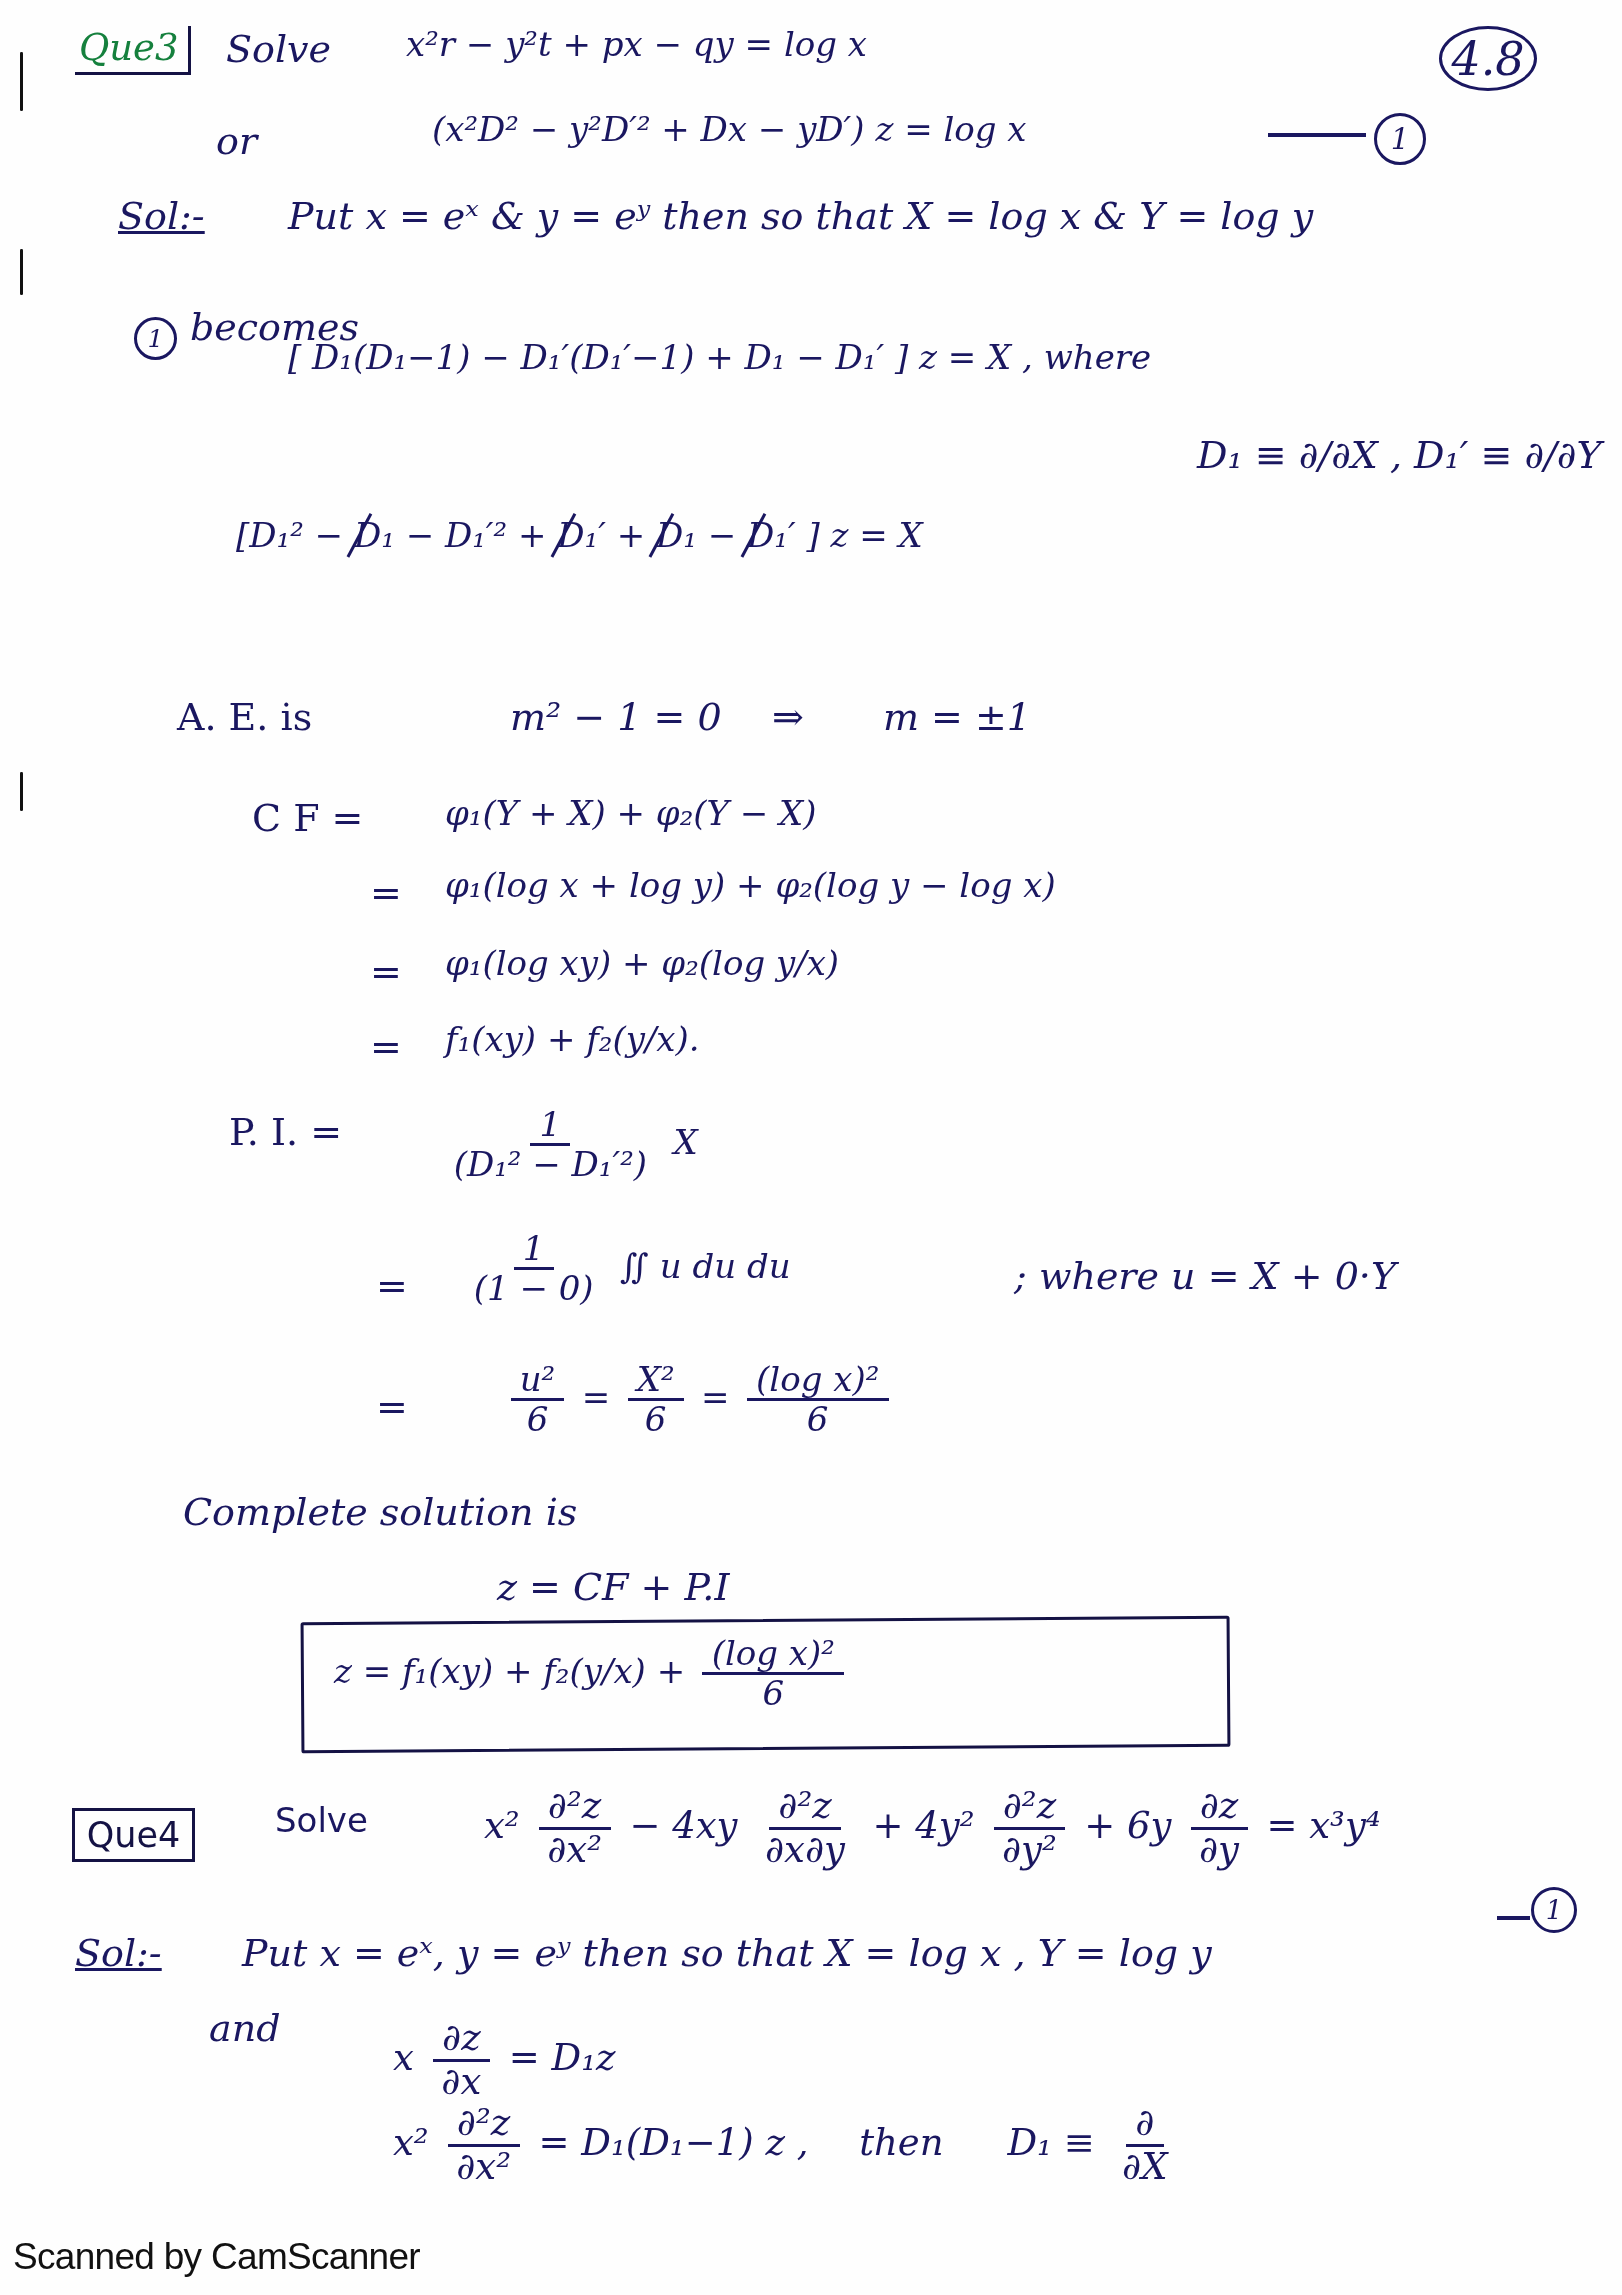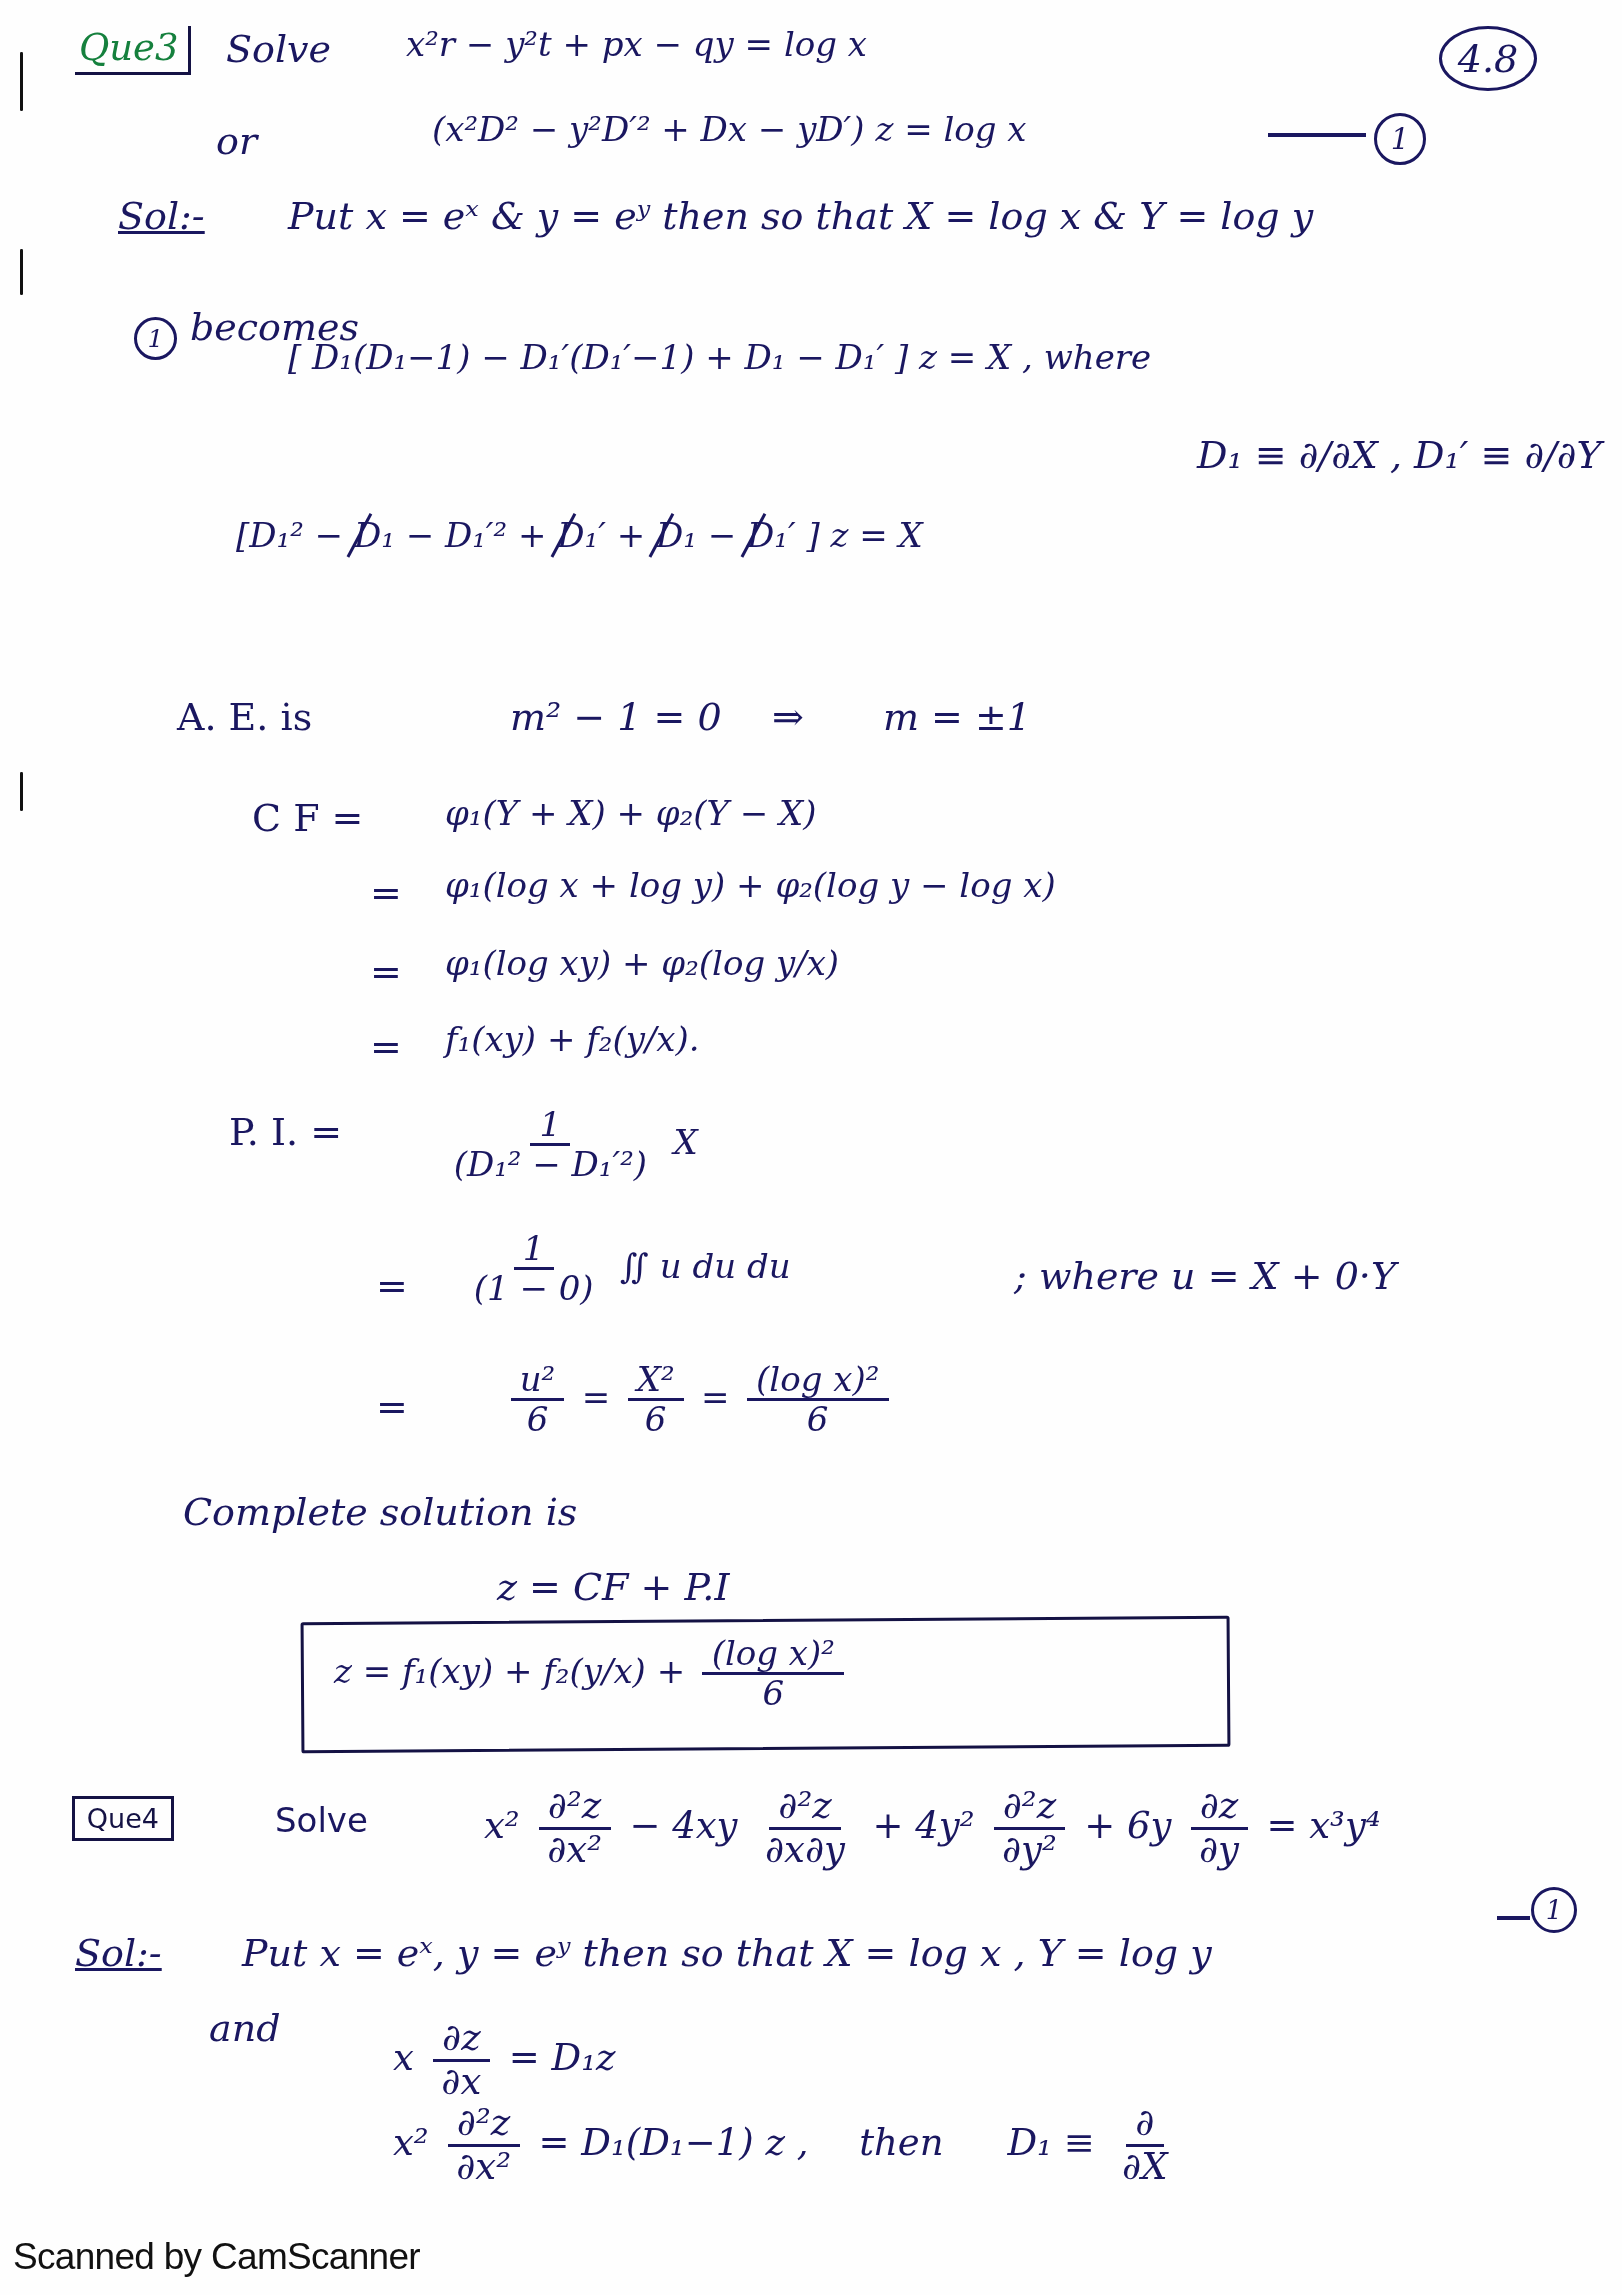--- a/index.html
+++ b/index.html
@@ -11,22 +11,22 @@
   }
   .page { position: absolute; left: 0; top: 0; width: 1622px; height: 2295px; background: #fefefe; }
   .edge-mark { position: absolute; left: 19.6px; width: 3.3px; background: #111; border-radius: 1.3px; }
   .line { position: absolute; white-space: nowrap; font-style: italic; font-size: 34px; line-height: 1.1; color: #1a1760; }
   .small { font-size: 38px; }
   .qlabel {
     position: absolute; font-style: italic; font-size: 37px; color: #15803d;
     border-bottom: 3.9px solid #141244; border-right: 3.9px solid #141244; padding: 0 9.2px 2.6px 3.9px;
   }
   .qbox {
-    position: absolute; font-size: 27px; color: #141244; font-style: normal;
-    border: 3.9px solid #141244; padding: 3.9px 11.8px; font-family: "DejaVu Sans", sans-serif;
+    position: absolute; font-size: 35px; color: #141244; font-style: normal;
+    border: 3.9px solid #141244; padding: 3.9px 11.8px; font-family: "DejaVu Sans", sans-serif; margin-top: 12px;
   }
   .circled {
     position: absolute; display: inline-flex; align-items: center; justify-content: center;
     border: 3.3px solid #1a1760; border-radius: 50%; font-style: italic; color: #1a1760;
   }
   .frac { display: inline-flex; flex-direction: column; align-items: center; vertical-align: middle; margin: 0 6.5px; }
   .frac .num { border-bottom: 3.3px solid #1a1760; padding: 0 9.2px; }
   .frac .den { padding: 0 9.2px; }
   .struck { position: relative; display: inline-block; }
   .struck::after {
@@ -46,21 +46,21 @@
 </style>
 </head>
 <body>
 
 <div class="page">
 
   <div class="edge-mark" style="top:52px;height:59px;"></div>
   <div class="edge-mark" style="top:249px;height:46px;"></div>
   <div class="edge-mark" style="top:772px;height:39px;"></div>
 
-  <div class="circled" style="left:1439px;top:26px;width:98px;height:65px;font-size:38px;font-style:italic;">4.8</div>
+  <div class="circled" style="left:1439px;top:26px;width:98px;height:65px;font-size:46px;font-style:italic;">4.8</div>
 
   <div class="qlabel" style="left:75px;top:26px;">Que3</div>
   <div class="line small" style="left:226px;top:29px;">Solve</div>
   <div class="line" style="left:406px;top:26px;">x²r − y²t + px − qy = log x</div>
 
   <div class="line small" style="left:216px;top:121px;">or</div>
   <div class="line" style="left:432px;top:111px;">(x²D² − y²D′² + Dx − yD′) z = log x</div>
   <div class="line" style="left:1263px;top:114px;">
     <span class="arrow-line"></span>
   </div>

